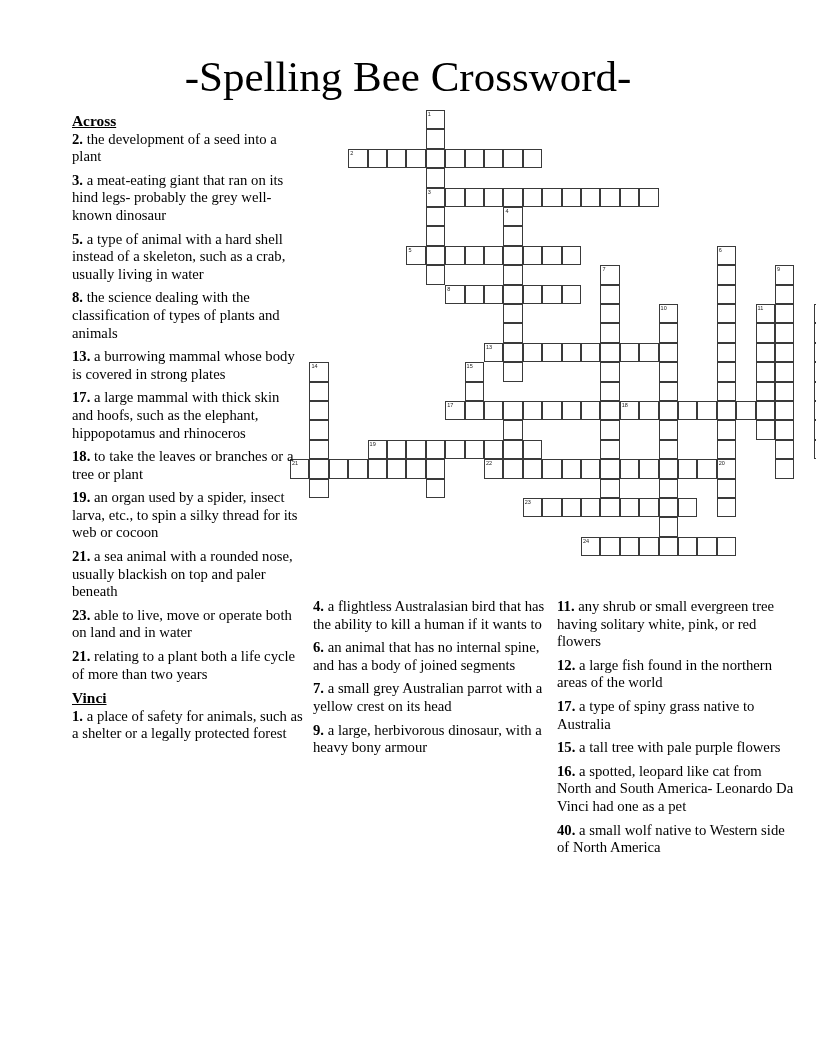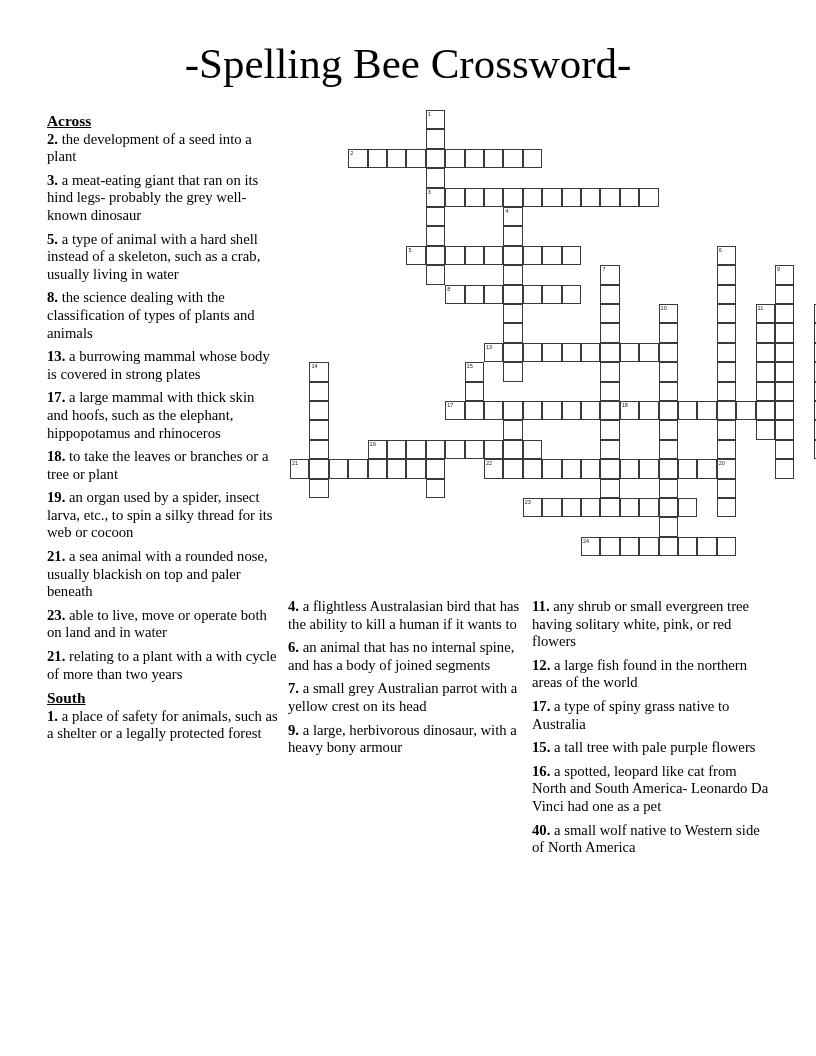--- a/index.html
+++ b/index.html
@@ -11,21 +11,21 @@
     color:#000;
     position:relative;
     overflow:hidden;
   }
   #page-title {
     text-align:center;
     font-size:43px;
     font-weight:400;
     letter-spacing:0px;
     margin:0;
-    padding-top:41px;
+    padding-top:54px;
     line-height:1.05;
     font-family:"Liberation Serif","DejaVu Serif",serif;
   }
   
   #grid-wrap {
     position:absolute;
     left:0; top:0;
     width:816px; height:540px;
     pointer-events:none;
   }
@@ -47,20 +47,21 @@
     line-height:6px;
     font-family:"Liberation Sans","DejaVu Sans",sans-serif;
     color:#222;
   }
   
   .clues-col {
     position:absolute;
     font-size:14.7px;
     line-height:17.6px;
     text-align:left;
+    margin-left:25px;
   }
   .sec-head {
     font-weight:bold;
     text-decoration:underline;
     font-size:15.4px;
     margin:0 0 1px 0;
     display:block;
   }
   .clue { margin:0 0 6px 0; }
   .clue .n { font-weight:bold; }
@@ -318,23 +319,23 @@
       <p class="clue"><span class="n">2. </span><span>the development of a seed into a plant</span></p>
       <p class="clue"><span class="n">3. </span><span>a meat-eating giant that ran on its hind legs- probably the grey well-known dinosaur</span></p>
       <p class="clue"><span class="n">5. </span><span>a type of animal with a hard shell instead of a skeleton, such as a crab, usually living in water</span></p>
       <p class="clue"><span class="n">8. </span><span>the science dealing with the classification of types of plants and animals</span></p>
       <p class="clue"><span class="n">13. </span><span>a burrowing mammal whose body is covered in strong plates</span></p>
       <p class="clue"><span class="n">17. </span><span>a large mammal with thick skin and hoofs, such as the elephant, hippopotamus and rhinoceros</span></p>
       <p class="clue"><span class="n">18. </span><span>to take the leaves or branches or a tree or plant</span></p>
       <p class="clue"><span class="n">19. </span><span>an organ used by a spider, insect larva, etc., to spin a silky thread for its web or cocoon</span></p>
       <p class="clue"><span class="n">21. </span><span>a sea animal with a rounded nose, usually blackish on top and paler beneath</span></p>
       <p class="clue"><span class="n">23. </span><span>able to live, move or operate both on land and in water</span></p>
-      <p class="clue"><span class="n">21. </span><span>relating to a plant with a with cycle of more than two years</span></p>
-    </div>
-  <span class="sec-head">South</span>
+      <p class="clue"><span class="n">21. </span><span>relating to a plant both a life cycle of more than two years</span></p>
+    </div>
+  <span class="sec-head">Vinci</span>
   <div id="down-list-1">
       <p class="clue"><span class="n">1. </span><span>a place of safety for animals, such as a shelter or a legally protected forest</span></p>
     </div>
 </div>
 
 <div class="clues-col" id="col-down-mid">
   <div id="down-list-2">
       <p class="clue"><span class="n">4. </span><span>a flightless Australasian bird that has the ability to kill a human if it wants to</span></p>
       <p class="clue"><span class="n">6. </span><span>an animal that has no internal spine, and has a body of joined segments</span></p>
       <p class="clue"><span class="n">7. </span><span>a small grey Australian parrot with a yellow crest on its head</span></p>

